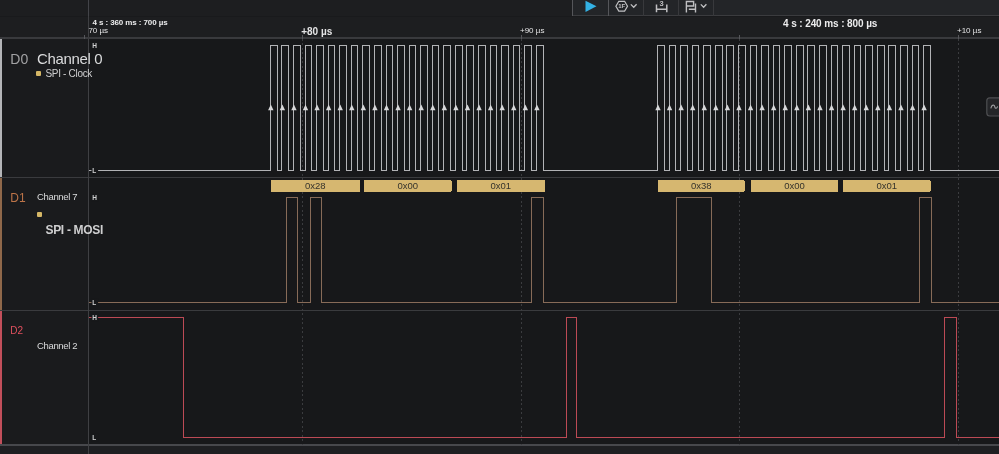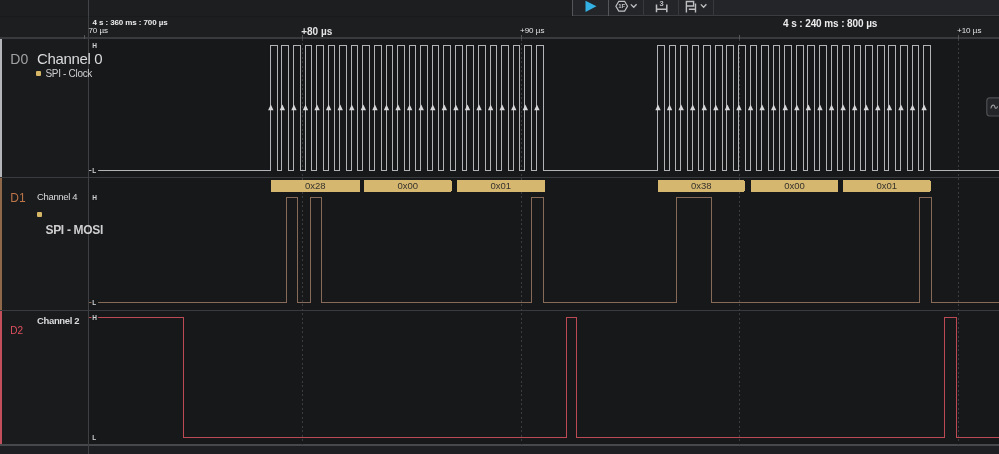--- a/index.html
+++ b/index.html
@@ -152,17 +152,17 @@
   <div style="position:absolute;left:88.4px;top:26.7px;font-size:8px;color:#e4e4e5;font-weight:normal;letter-spacing:0px;white-space:nowrap;line-height:1">70 µs</div>
   <div style="position:absolute;left:301.2px;top:26.7px;font-size:10px;color:#e4e4e5;font-weight:bold;letter-spacing:0px;white-space:nowrap;line-height:1">+80 µs</div>
   <div style="position:absolute;left:520px;top:26.7px;font-size:8px;color:#e4e4e5;font-weight:normal;letter-spacing:0px;white-space:nowrap;line-height:1">+90 µs</div>
   <div style="position:absolute;left:957px;top:26.7px;font-size:8px;color:#e4e4e5;font-weight:normal;letter-spacing:0px;white-space:nowrap;line-height:1">+10 µs</div>
 
   <div style="position:absolute;left:10.3px;top:51.7px;font-size:14px;color:#a2a2a4;font-weight:normal;letter-spacing:0px;white-space:nowrap;line-height:1">D0</div>
   <div style="position:absolute;left:37px;top:51.2px;font-size:15px;color:#dadbdc;font-weight:normal;letter-spacing:-0.35px;white-space:nowrap;line-height:1">Channel 0</div>
   <div class="sq" style="left:36px;top:71px"></div>
   <div style="position:absolute;left:45.5px;top:68.7px;font-size:10px;color:#cfcfd0;font-weight:normal;letter-spacing:-0.32px;white-space:nowrap;line-height:1">SPI - Clock</div>
   <div style="position:absolute;left:10.3px;top:192.3px;font-size:12px;color:#bd7448;font-weight:normal;letter-spacing:0px;white-space:nowrap;line-height:1">D1</div>
-  <div style="position:absolute;left:37px;top:192.0px;font-size:9.5px;color:#dadbdc;font-weight:normal;letter-spacing:-0.35px;white-space:nowrap;line-height:1">Channel 4</div>
+  <div style="position:absolute;left:37px;top:192.0px;font-size:9.5px;color:#dadbdc;font-weight:normal;letter-spacing:-0.35px;white-space:nowrap;line-height:1">Channel 7</div>
   <div class="sq" style="left:36.5px;top:211.5px"></div>
   <div style="position:absolute;left:45.5px;top:224px;font-size:12px;color:#cfcfd0;font-weight:bold;letter-spacing:-0.32px;white-space:nowrap;line-height:1">SPI - MOSI</div>
   <div style="position:absolute;left:10.3px;top:326.0px;font-size:10px;color:#e0505e;font-weight:normal;letter-spacing:0px;white-space:nowrap;line-height:1">D2</div>
-  <div style="position:absolute;left:37px;top:316px;font-size:9.5px;color:#dadbdc;font-weight:bold;letter-spacing:-0.35px;white-space:nowrap;line-height:1">Channel 2</div>
+  <div style="position:absolute;left:37px;top:341px;font-size:9.5px;color:#dadbdc;font-weight:normal;letter-spacing:-0.35px;white-space:nowrap;line-height:1">Channel 2</div>
 </div>
 </body></html>

